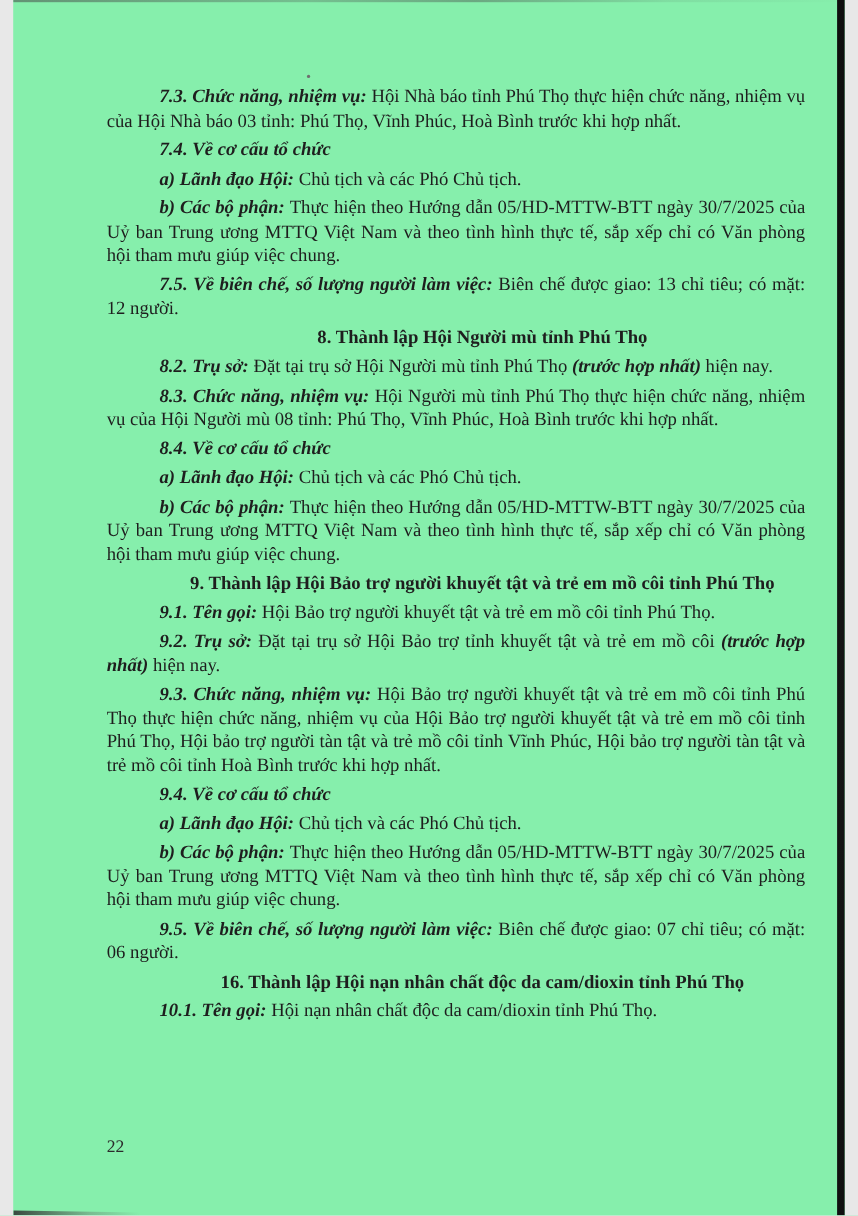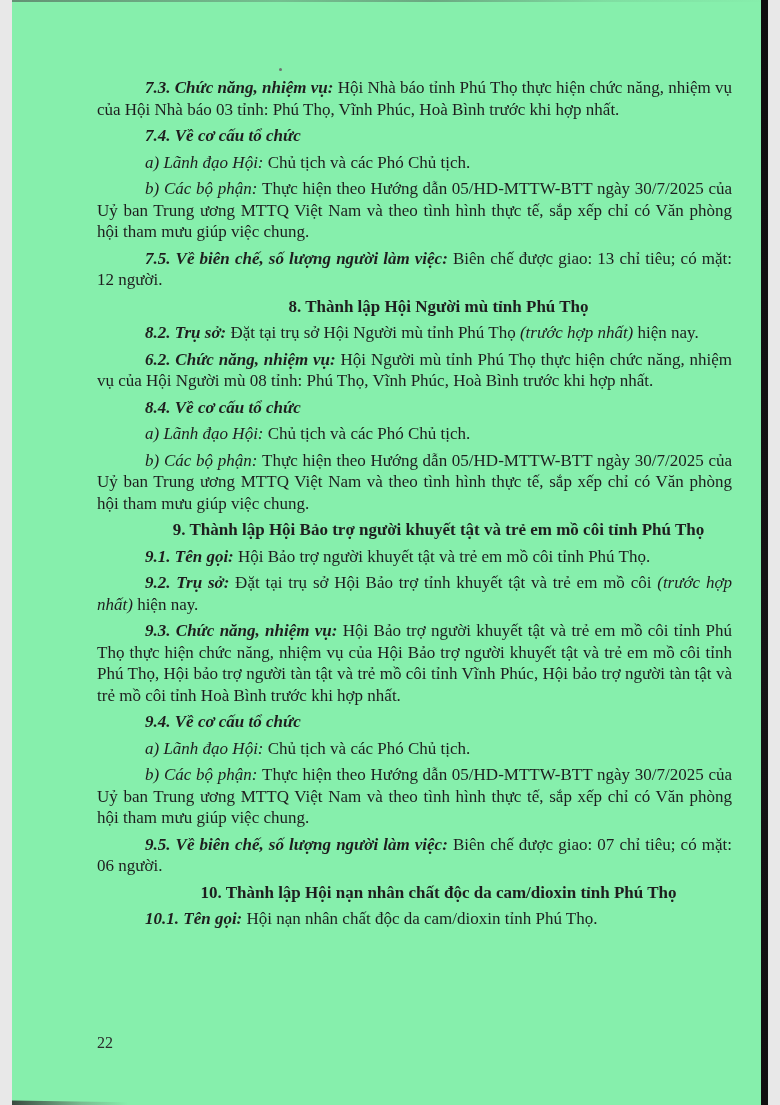--- a/index.html
+++ b/index.html
@@ -14,21 +14,21 @@
     position:absolute; left:85px; top:77px; width:635px;
     filter:blur(.24px);
   }
   .para {
     margin:0 0 5px 0;
     font-size:17px; line-height:21.5px;
     text-indent:48px; text-align:justify;
   }
   .para.heading { text-align:center; }
   .seg-bi { font-weight:700; font-style:italic; }
-  .seg-i  { font-style:italic; }
+  .seg-i  { font-style:italic;font-weight:bold; }
   .seg-b  { font-weight:700; }
   .seg-r  { }
   .footer {
     position:absolute; left:85px; top:1034px; width:635px;
     text-align:left; font-size:16px; color:#2b2b2b; filter:blur(.2px);
   }
   
   .scan-bar-right {
     position:absolute; top:0; right:0; width:7px; height:1105px;
     background:linear-gradient(180deg,#0e0e0e 0%,#151515 60%,#101010 100%);
@@ -58,33 +58,33 @@
   <div class="scan-speck"></div>
 
   <div class="text-block">
       <p class="para body"><span class="seg-bi">7.3. Chức năng, nhiệm vụ: </span><span class="seg-r">Hội Nhà báo tỉnh Phú Thọ thực hiện chức năng, nhiệm vụ của Hội Nhà báo 03 tỉnh: Phú Thọ, Vĩnh Phúc, Hoà Bình trước khi hợp nhất.</span></p>
       <p class="para body"><span class="seg-bi">7.4. Về cơ cấu tổ chức</span></p>
       <p class="para body"><span class="seg-i">a) Lãnh đạo Hội: </span><span class="seg-r">Chủ tịch và các Phó Chủ tịch.</span></p>
       <p class="para body"><span class="seg-i">b) Các bộ phận: </span><span class="seg-r">Thực hiện theo Hướng dẫn 05/HD-MTTW-BTT ngày 30/7/2025 của Uỷ ban Trung ương MTTQ Việt Nam và theo tình hình thực tế, sắp xếp chỉ có Văn phòng hội tham mưu giúp việc chung.</span></p>
       <p class="para body"><span class="seg-bi">7.5. Về biên chế, số lượng người làm việc: </span><span class="seg-r">Biên chế được giao: 13 chỉ tiêu;  có mặt: 12 người.</span></p>
       <p class="para heading"><span class="seg-b">8. Thành lập Hội Người mù tỉnh Phú Thọ</span></p>
       <p class="para body"><span class="seg-bi">8.2. Trụ sở: </span><span class="seg-r">Đặt tại trụ sở Hội Người mù tỉnh Phú Thọ </span><span class="seg-i">(trước hợp nhất)</span><span class="seg-r"> hiện nay.</span></p>
-      <p class="para body"><span class="seg-bi">6.2. Chức năng, nhiệm vụ: </span><span class="seg-r">Hội Người mù tỉnh Phú Thọ thực hiện chức năng, nhiệm vụ của Hội Người mù 08 tỉnh: Phú Thọ, Vĩnh Phúc, Hoà Bình trước khi hợp nhất.</span></p>
+      <p class="para body"><span class="seg-bi">8.3. Chức năng, nhiệm vụ: </span><span class="seg-r">Hội Người mù tỉnh Phú Thọ thực hiện chức năng, nhiệm vụ của Hội Người mù 08 tỉnh: Phú Thọ, Vĩnh Phúc, Hoà Bình trước khi hợp nhất.</span></p>
       <p class="para body"><span class="seg-bi">8.4. Về cơ cấu tổ chức</span></p>
       <p class="para body"><span class="seg-i">a) Lãnh đạo Hội: </span><span class="seg-r">Chủ tịch và các Phó Chủ tịch.</span></p>
       <p class="para body"><span class="seg-i">b) Các bộ phận: </span><span class="seg-r">Thực hiện theo Hướng dẫn 05/HD-MTTW-BTT ngày 30/7/2025 của Uỷ ban Trung ương MTTQ Việt Nam và theo tình hình thực tế, sắp xếp chỉ có Văn phòng hội tham mưu giúp việc chung.</span></p>
       <p class="para heading"><span class="seg-b">9. Thành lập Hội Bảo trợ người khuyết tật và trẻ em mồ côi tỉnh Phú Thọ</span></p>
       <p class="para body"><span class="seg-bi">9.1. Tên gọi: </span><span class="seg-r">Hội Bảo trợ người khuyết tật và trẻ em mồ côi tỉnh Phú Thọ.</span></p>
       <p class="para body"><span class="seg-bi">9.2. Trụ sở: </span><span class="seg-r">Đặt tại trụ sở Hội Bảo trợ tỉnh khuyết tật và trẻ em mồ côi </span><span class="seg-i">(trước hợp nhất)</span><span class="seg-r"> hiện nay.</span></p>
       <p class="para body"><span class="seg-bi">9.3. Chức năng, nhiệm vụ: </span><span class="seg-r">Hội Bảo trợ người khuyết tật và trẻ em mồ côi tỉnh Phú Thọ thực hiện chức năng, nhiệm vụ của Hội Bảo trợ người khuyết tật và trẻ em mồ côi tỉnh Phú Thọ, Hội bảo trợ người tàn tật và trẻ mồ côi tỉnh Vĩnh Phúc, Hội bảo trợ người tàn tật và trẻ mồ côi tỉnh Hoà Bình trước khi hợp nhất.</span></p>
       <p class="para body"><span class="seg-bi">9.4. Về cơ cấu tổ chức</span></p>
       <p class="para body"><span class="seg-i">a) Lãnh đạo Hội: </span><span class="seg-r">Chủ tịch và các Phó Chủ tịch.</span></p>
       <p class="para body"><span class="seg-i">b) Các bộ phận: </span><span class="seg-r">Thực hiện theo Hướng dẫn 05/HD-MTTW-BTT ngày 30/7/2025 của Uỷ ban Trung ương MTTQ Việt Nam và theo tình hình thực tế, sắp xếp chỉ có Văn phòng hội tham mưu giúp việc chung.</span></p>
       <p class="para body"><span class="seg-bi">9.5. Về biên chế, số lượng người làm việc: </span><span class="seg-r">Biên chế được giao: 07 chỉ tiêu;  có mặt: 06 người.</span></p>
-      <p class="para heading"><span class="seg-b">10. Thành lập Hội nạn nhân chất độc da cam/dioxin tỉnh Phú Thọ</span></p>
+      <p class="para heading"><span class="seg-b">16. Thành lập Hội nạn nhân chất độc da cam/dioxin tỉnh Phú Thọ</span></p>
       <p class="para body"><span class="seg-bi">10.1. Tên gọi: </span><span class="seg-r">Hội nạn nhân chất độc da cam/dioxin tỉnh Phú Thọ.</span></p>
     </div>
 
   <div class="footer">22</div>
 
   <div class="scan-bar-right"></div>
   <div class="scan-corner-mark"></div>
 
 </div>
 

